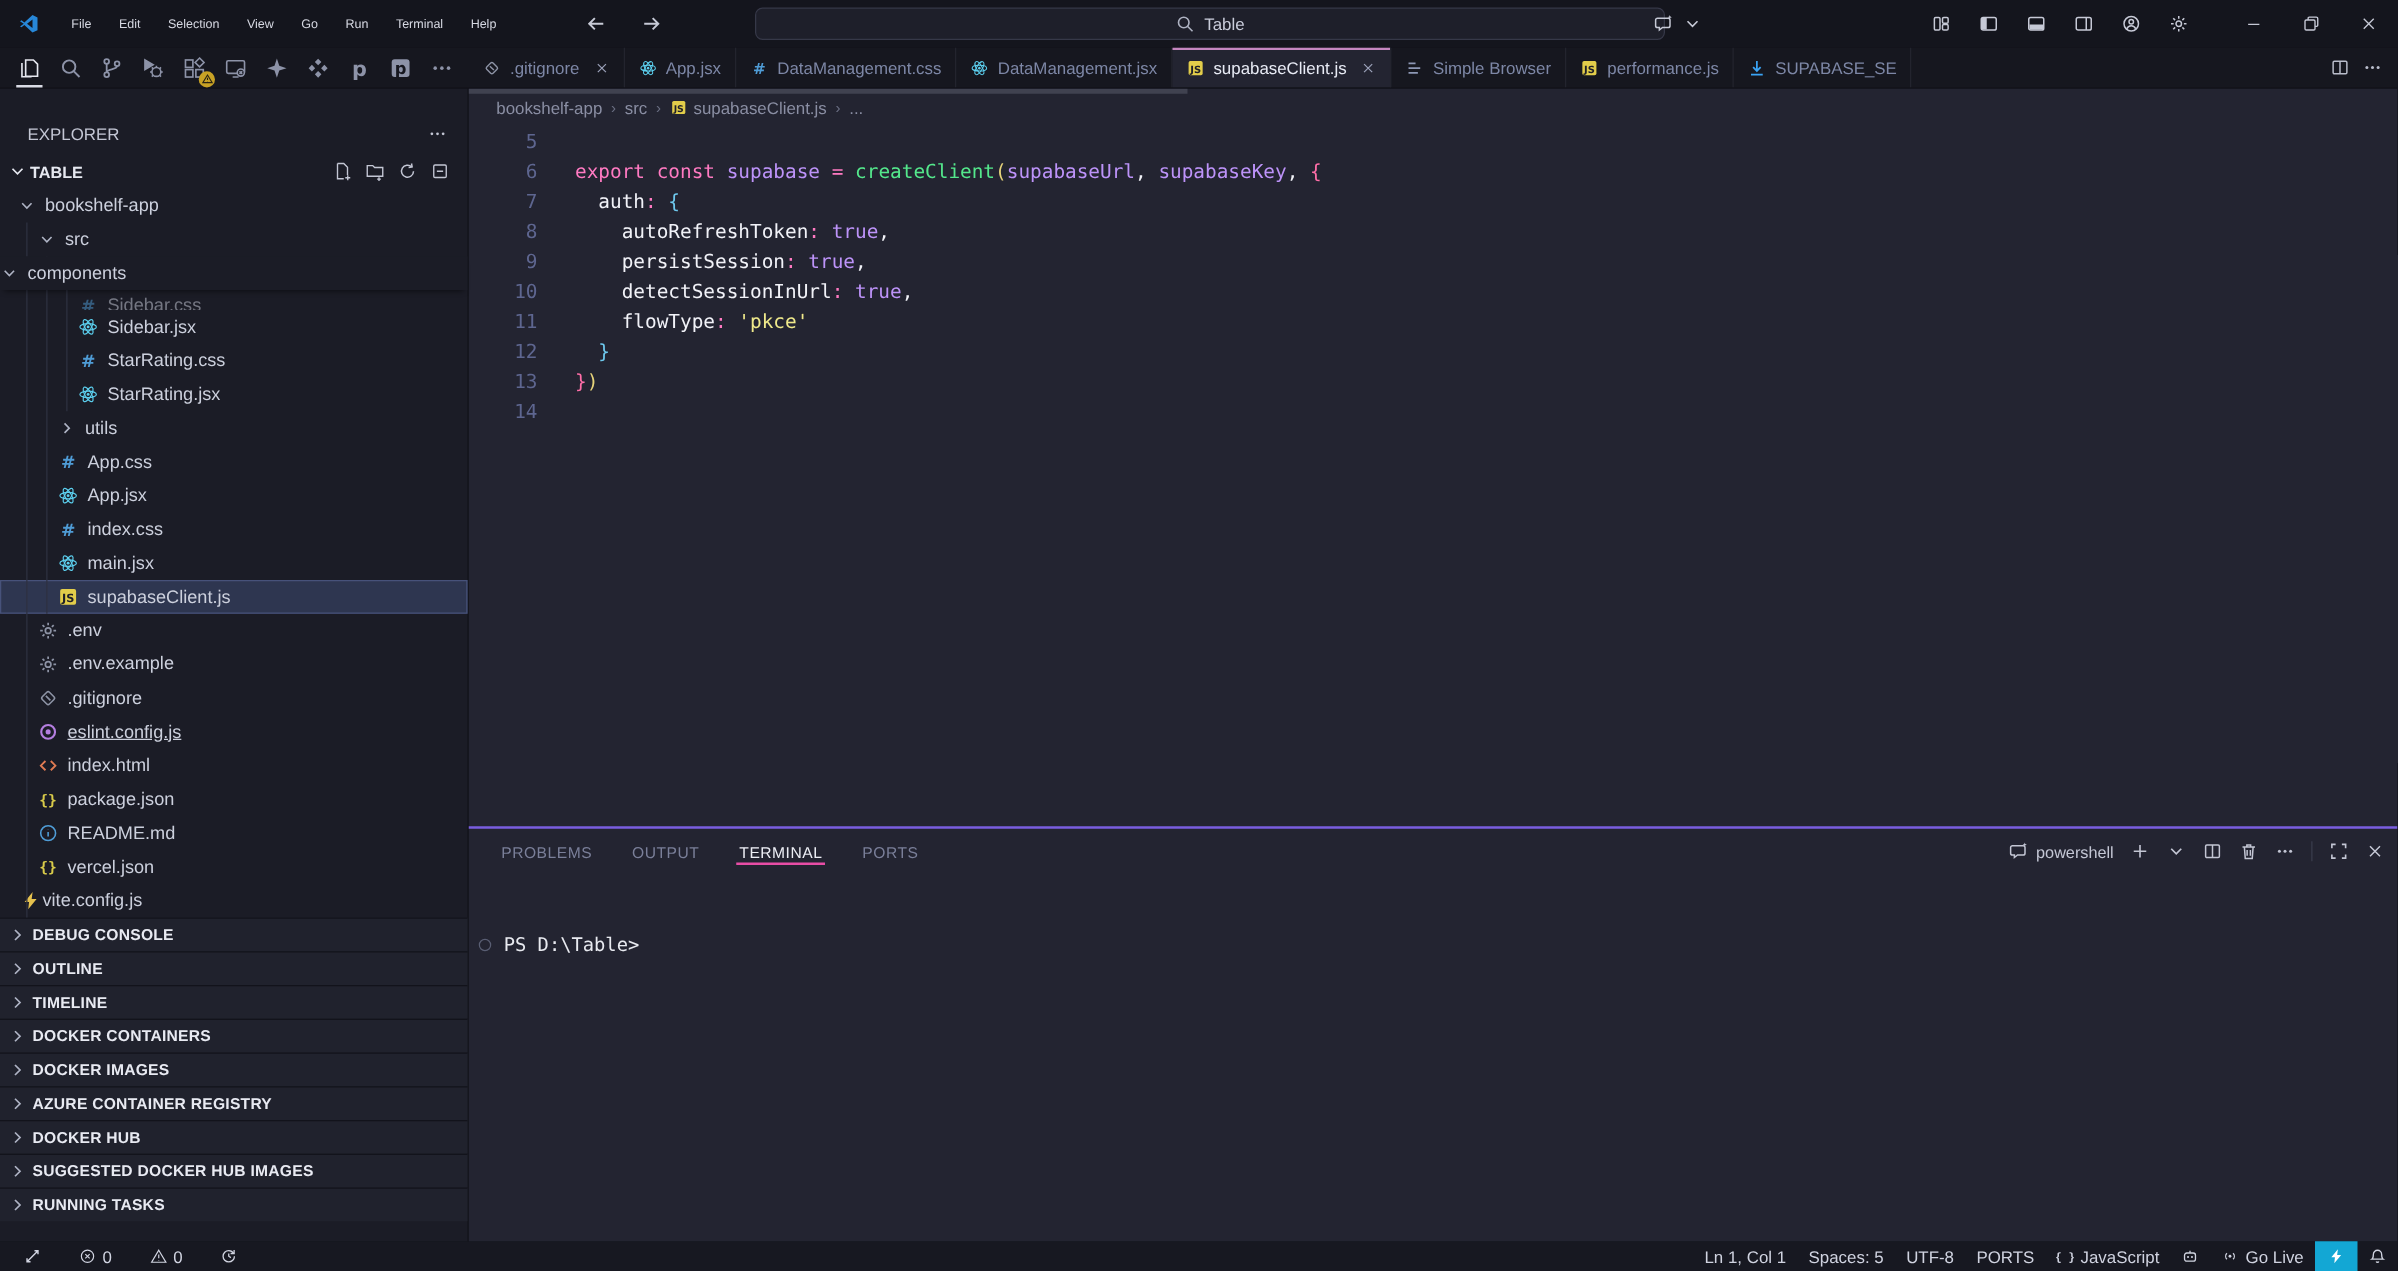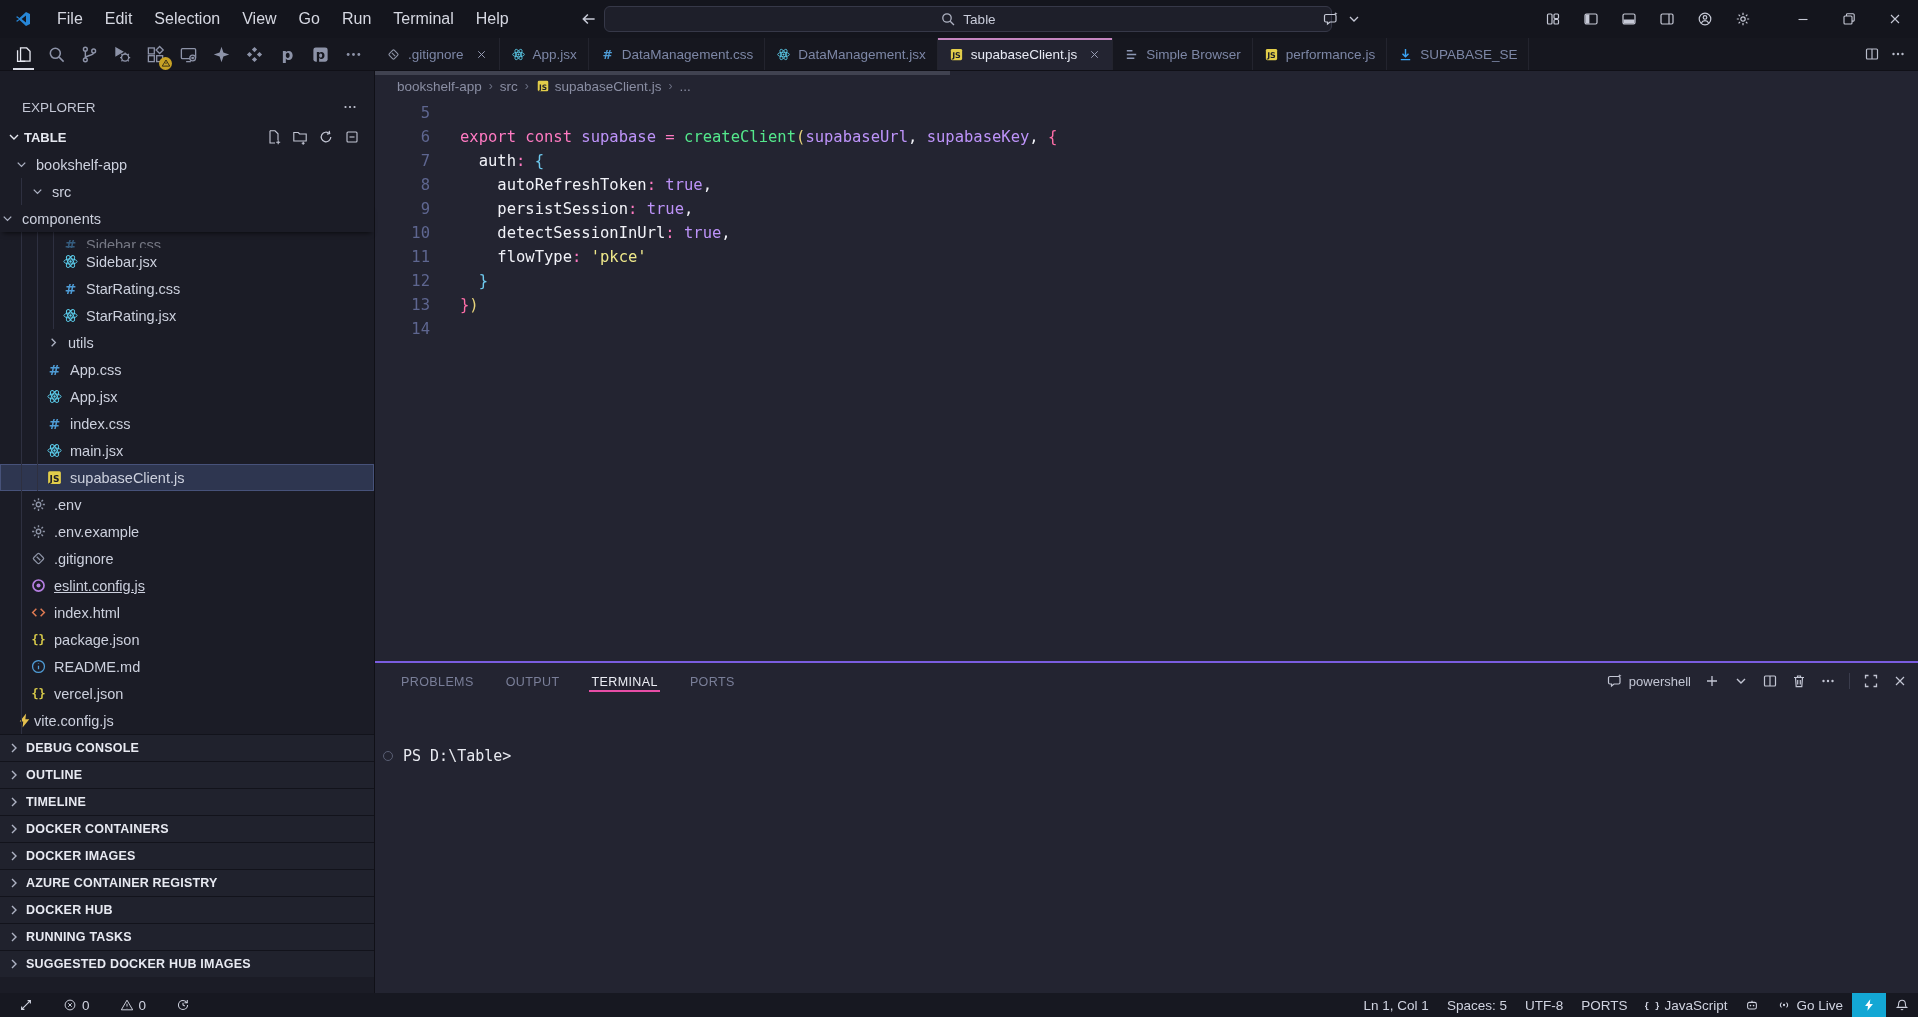--- a/index.html
+++ b/index.html
@@ -13,21 +13,21 @@
   html,body{width:1918px;height:1017px;overflow:hidden;background:#101018;}
   body{font-family:"Liberation Sans",sans-serif;color:#d5d8e2;font-size:14px;-webkit-font-smoothing:antialiased;}
   svg{display:block;}
   .ic{display:inline-flex;align-items:center;justify-content:center;flex:none;}
   .ic svg{width:16px;height:16px;}
 
   
   .titlebar{height:38px;background:var(--titlebar_bg);display:flex;align-items:center;position:relative;}
   .vslogo{width:22px;height:22px;margin:0 14px 0 12px;}
   .menus{display:flex;gap:4px;}
-  .menus .menu{padding:4px 9px;border-radius:5px;color:#d6d8e2;font-size:16px;cursor:default;}
+  .menus .menu{padding:4px 9px;border-radius:5px;color:#d6d8e2;font-size:10px;cursor:default;}
   .navarrows{display:flex;gap:14px;margin-left:56px;}
   .navarrows .ic svg{width:18px;height:18px;}
   .nav-fwd{color:#5b5f72;}
   .searchbox{position:absolute;left:604px;top:6px;width:728px;height:26px;background:#1e1f2a;border:1px solid #363848;
     border-radius:6px;display:flex;align-items:center;justify-content:center;gap:7px;color:#c9ccda;font-size:13.5px;}
   .tb-right{position:absolute;right:0;top:0;height:38px;display:flex;align-items:center;}
   .tb-ic{width:30px;height:28px;display:flex;align-items:center;justify-content:center;color:#c6c9d6;border-radius:5px;}
   .copilot-group{display:flex;align-items:center;margin-right:176px;color:#c6c9d6;}
   .layout-group{display:flex;gap:8px;margin-right:22px;}
   .winctl{display:flex;height:38px;}
@@ -608,21 +608,21 @@
               <span class="ic fic" style="color: rgb(141, 147, 165);">
                 <svg viewBox="0 0 16 16" fill="none" stroke="currentColor" stroke-width="1.3">
                   <circle cx="8" cy="8" r="2.1"></circle>
                   <path d="M8 2v2M8 12v2M2 8h2M12 8h2M3.8 3.8l1.4 1.4M10.8 10.8l1.4 1.4M12.2 3.8l-1.4 1.4M5.2 10.8l-1.4 1.4"></path>
                 </svg>
               </span>
               <span>.env</span>
             </span>
           </div>
           <div class="row">
-            <span class="inner" style="padding-left: 30px; display: flex; gap: 7px; align-items: center;">
+            <span class="inner" style="padding-left: 30px; display: flex; gap: 7px; align-items: flex-start;">
               <span class="ic fic" style="color: rgb(141, 147, 165);">
                 <svg viewBox="0 0 16 16" fill="none" stroke="currentColor" stroke-width="1.3">
                   <circle cx="8" cy="8" r="2.1"></circle>
                   <path d="M8 2v2M8 12v2M2 8h2M12 8h2M3.8 3.8l1.4 1.4M10.8 10.8l1.4 1.4M12.2 3.8l-1.4 1.4M5.2 10.8l-1.4 1.4"></path>
                 </svg>
               </span>
               <span>.env.example</span>
             </span>
           </div>
           <div class="row">
@@ -755,29 +755,29 @@
               </svg>
             </span>
             <span>DOCKER HUB</span>
           </div>
           <div class="srow">
             <span class="ic chev">
               <svg viewBox="0 0 16 16" fill="none" stroke="currentColor" stroke-width="1.4">
                 <path d="M6 4l4 4-4 4"></path>
               </svg>
             </span>
-            <span>RUNNING TASKS</span>
+            <span>SUGGESTED DOCKER HUB IMAGES</span>
           </div>
           <div class="srow">
             <span class="ic chev">
               <svg viewBox="0 0 16 16" fill="none" stroke="currentColor" stroke-width="1.4">
                 <path d="M6 4l4 4-4 4"></path>
               </svg>
             </span>
-            <span>SUGGESTED DOCKER HUB IMAGES</span>
+            <span>RUNNING TASKS</span>
           </div>
         </div>
     </aside>
 
     <div class="right">
       <div class="editor">
         <div class="hscroll"></div>
         <div class="breadcrumb" id="breadcrumb">
             <span style="display: inline-flex; align-items: center; gap: 5px;">
               <span>bookshelf-app</span>

